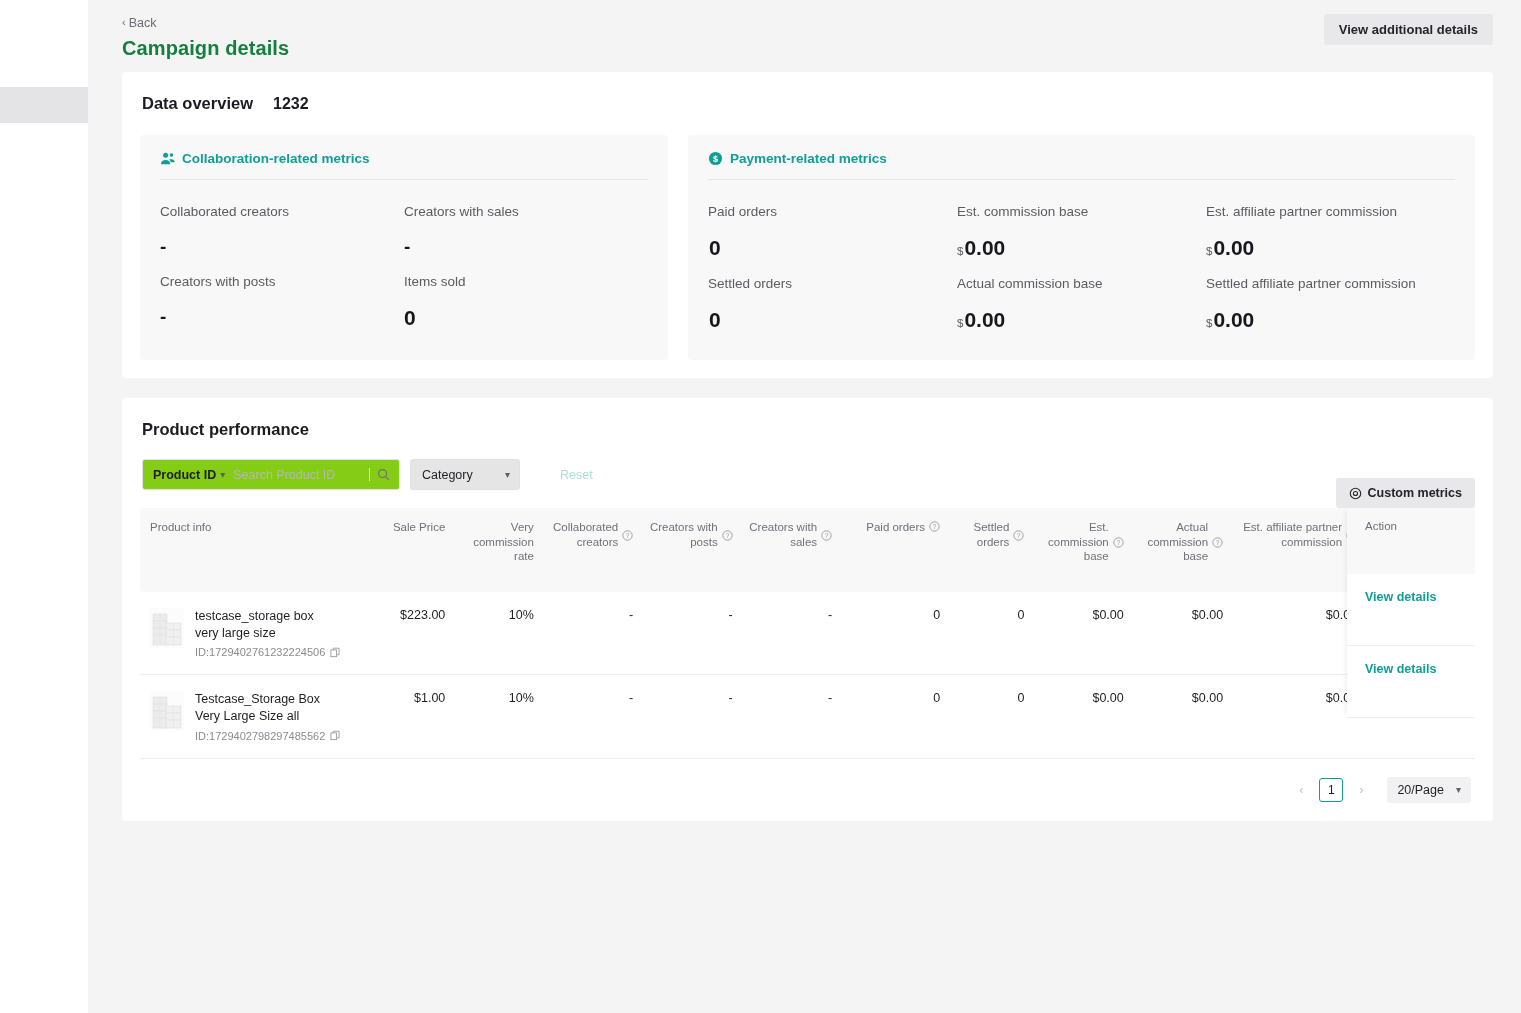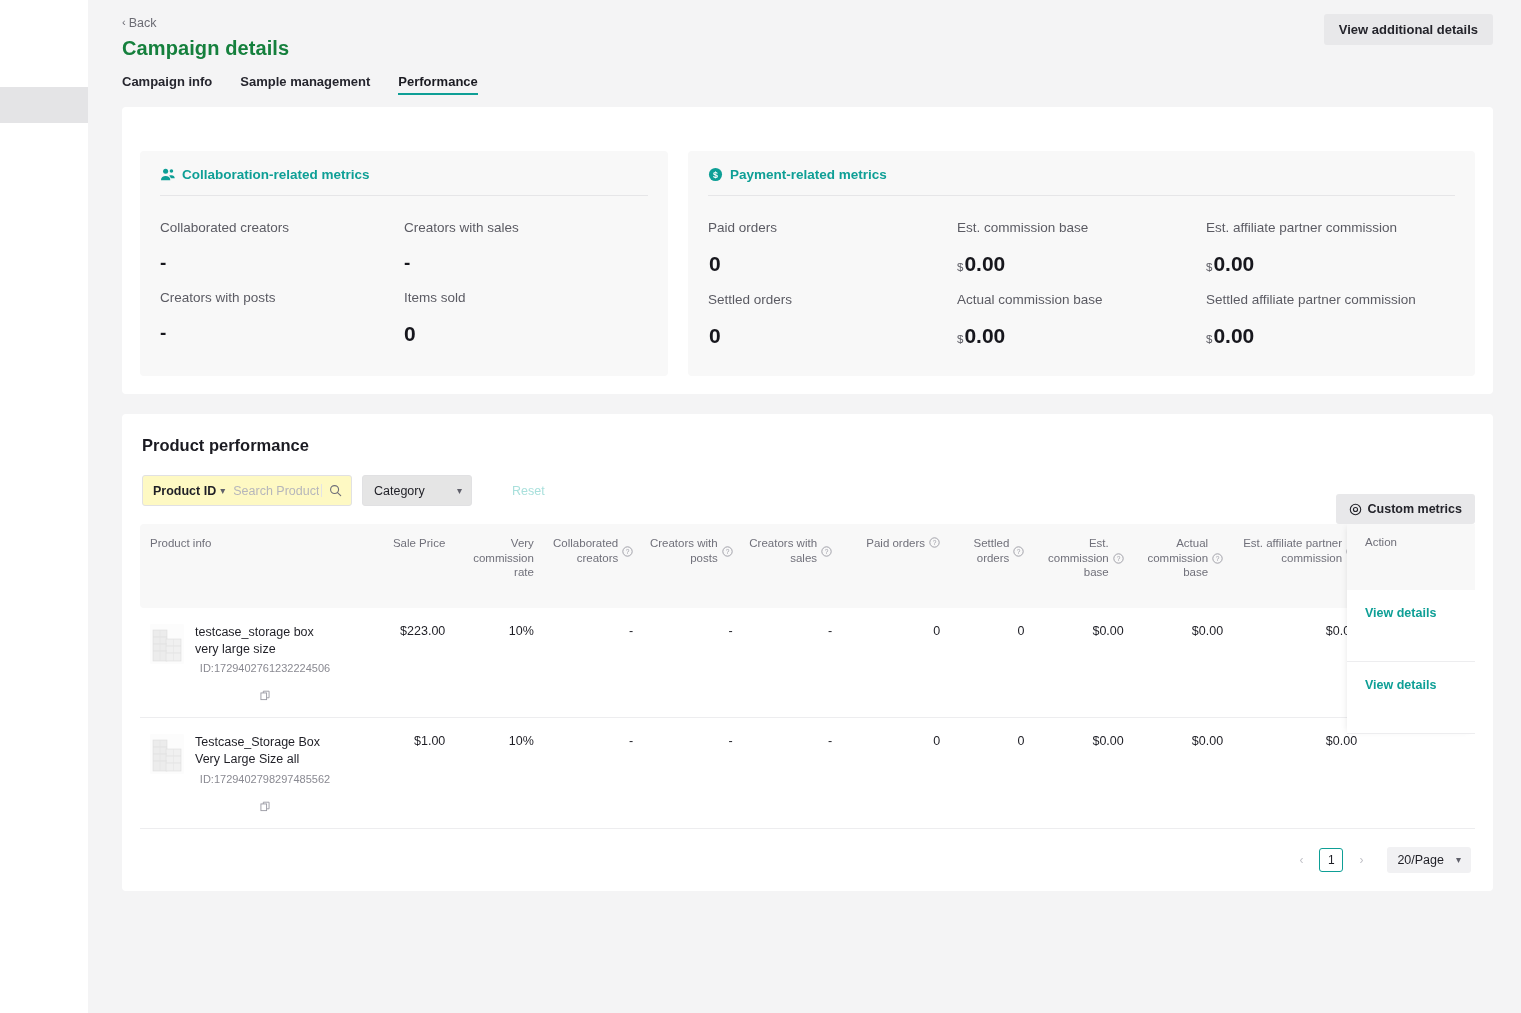--- a/index.html
+++ b/index.html
@@ -95,22 +95,22 @@
   }
   .m-value .cur { font-size: 11.5px; font-weight: 400; color: #5b5b63; margin-right: 1px; }
   .m-value.dash { font-size: 19px; }
 
   
   .pp-card { padding: 22px 18px 14px 18px; margin-top: 20px; position: relative; }
   .pp-title { font-size: 16.5px; font-weight: 700; color: #1b1b22; margin-left: 2px; }
 
   .filters { display: flex; align-items: center; gap: 10px; margin-top: 20px; margin-left: 2px; }
   .search-box {
-    display: flex; align-items: center; width: 210px; height: 31px;
-    border: 1px solid #e1e1e3; border-radius: 3px; background: #fef9c3; padding: 0 9px 0 10px;
+    display: flex; align-items: center; width: 258px; height: 31px;
+    border: 1px solid #e1e1e3; border-radius: 3px; background: #84cc16; padding: 0 9px 0 10px;
   }
   .sb-type { font-size: 12.5px; color: #1f1f26; font-weight: 600; white-space: nowrap; }
   .chev { margin-left: 4px; color: #60606a; font-size: 10px; line-height: 1; }
   .sb-input {
     flex: 1; border: none; outline: none; font-family: inherit;
     font-size: 12.5px; color: #1f1f26; margin-left: 8px; background: transparent; min-width: 0;
   }
   .sb-input::placeholder { color: #b6b6bb; }
   .sb-divider { width: 1px; height: 13px; background: #e3e3e5; margin: 0 7px 0 2px; }
   .mag { width: 13px; height: 13px; flex: 0 0 13px; }
@@ -152,21 +152,21 @@
   table.pt tbody td.first { text-align: left; padding-left: 10px; }
 
   .prod-cell { display: flex; gap: 11px; }
   .thumb {
     width: 34px; height: 40px; flex: 0 0 34px; border-radius: 2px;
     background: #fbfbfb; position: relative; overflow: hidden;
   }
   .prod-name { font-size: 12.5px; color: #1f1f26; line-height: 1.33; width: 140px; }
   .prod-id {
     font-size: 11px; color: #8a8a92; margin-top: 5px;
-    display: flex; align-items: center; gap: 16px; flex-direction: column;
+    display: flex; align-items: center; gap: 5px;
   }
   .copy-ic { width: 11px; height: 11px; flex: 0 0 11px; cursor: pointer; }
 
   
   .action-col {
     position: absolute; right: 0; top: 0; width: 128px;
     background: #ffffff; box-shadow: -3px 0 6px -3px rgba(0,0,0,.10);
     border-top-right-radius: 4px;
   }
   .ac-head {
@@ -220,27 +220,26 @@
       <span class="back-link">
         <span class="back-chev">‹</span>
         <span>Back</span>
       </span>
     </div>
 
     <div class="page-title">Campaign details</div>
 
     <button class="topbtn">View additional details</button>
 
-    <div class="tabs">
-      <div class="tab">Campaign info</div>
-      <div class="tab">Sample management</div>
-      <div class="tab active">Performance</div>
-    </div>
 
     <div class="card">
+      <div class="overview-head">
+        <div class="card-title">Data overview</div>
+        <div class="overview-id">1232</div>
+      </div>
 
       <div class="panels">
 
         <div class="panel collab">
           <div class="panel-head">
             <svg class="phead-icon" viewBox="0 0 16 16">
               <circle cx="6" cy="4.6" r="2.7" fill="#0e9f96"></circle>
               <path d="M1 14c0-2.8 2.3-4.4 5-4.4s5 1.6 5 4.4z" fill="#0e9f96"></path>
               <circle cx="12.2" cy="4.2" r="1.9" fill="#0e9f96"></circle>
               <path d="M9.6 9.3c.8-.3 1.7-.4 2.6-.4 2 0 3.5 1.1 3.5 3.1h-4.3c0-1.1-.6-2-1.8-2.7z" fill="#0e9f96"></path>

